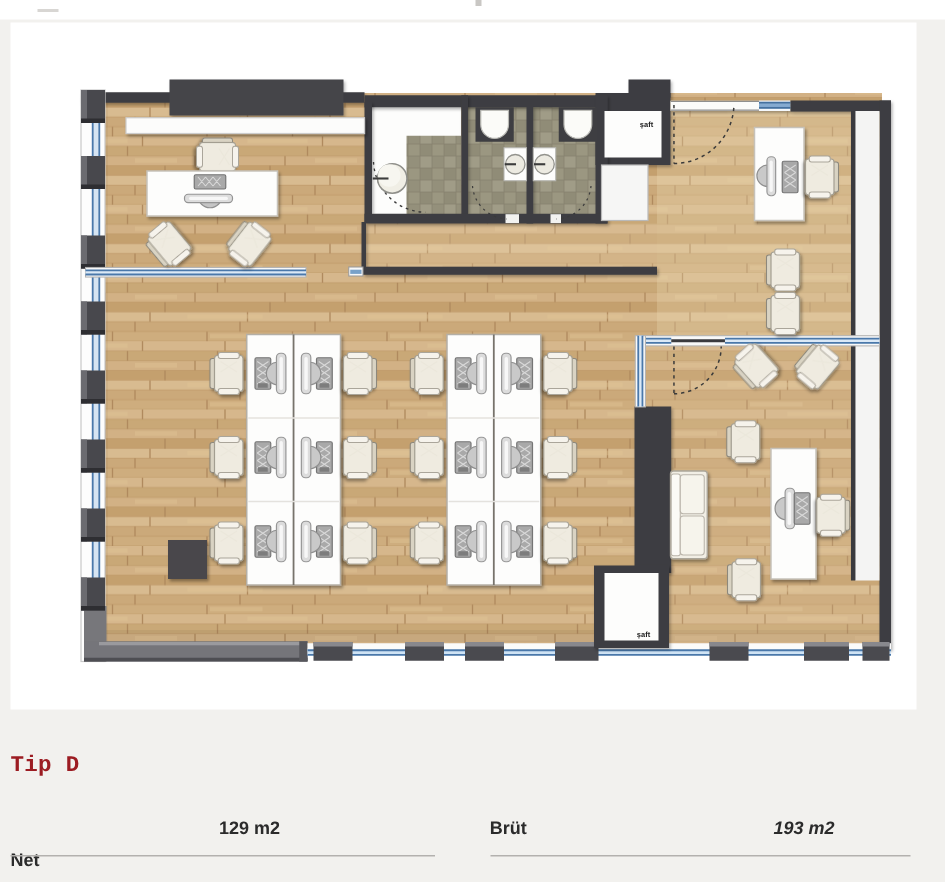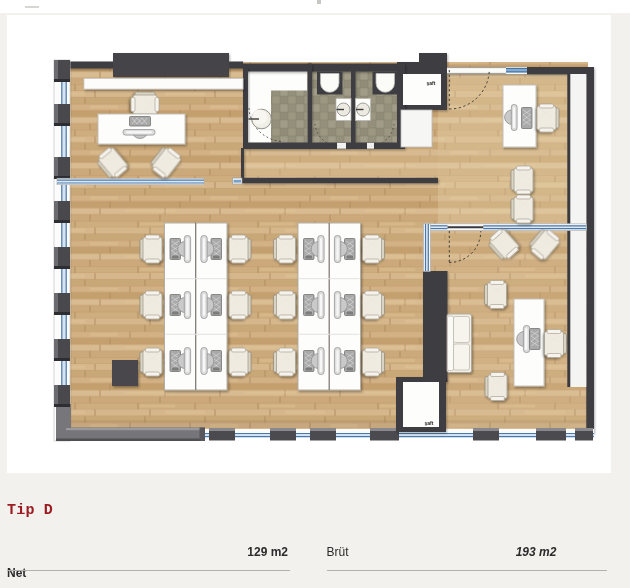--- a/index.html
+++ b/index.html
@@ -629,21 +629,21 @@
 <rect x="490.5" y="372.5" width="14" height="4" rx="1.5" fill="#f6f3ec" stroke="#aaa59a" stroke-width="0.7"></rect>
 <rect x="490.5" y="396.5" width="14" height="4" rx="1.5" fill="#f6f3ec" stroke="#aaa59a" stroke-width="0.7"></rect>
 <path d="M492,378.5 l11,7 m0,-7 l-11,7" stroke="#ebe7db" stroke-width="0.8" fill="none"></path>
 </g>
 </svg>
 
 <div class="abs" style="left:7px;top:502px;font-size:15px;font-weight:bold;letter-spacing:0.2px;color:#9c1c22;font-family:Liberation Mono, monospace;">Tip D</div>
 
 <div class="abs" style="left:7px;top:545px;font-size:12px;font-weight:bold;color:#2b2b2b;margin-top:21px;">Net</div>
 
-<div class="abs" style="left:146px;top:545px;width:142px;text-align:right;font-size:12px;font-weight:bold;color:#2b2b2b;">129 m2</div>
+<div class="abs" style="left:146px;top:545px;width:142px;text-align:left;font-size:12px;font-weight:bold;color:#2b2b2b;">129 m2</div>
 
 <div class="abs" style="left:7px;top:570px;width:282.5px;height:1px;background:#b3b1ae;"></div>
 
-<div class="abs" style="left:326.5px;top:545px;font-size:12px;font-weight:normal;color:#2b2b2b;">Brüt</div>
+<div class="abs" style="left:326.5px;top:545px;font-size:12px;font-weight:bold;color:#2b2b2b;">Brüt</div>
 
 <div class="abs" style="left:465px;top:545px;width:142px;text-align:center;font-size:12px;font-weight:bold;color:#2b2b2b;font-style:italic;">193 m2</div>
 
 <div class="abs" style="left:326.5px;top:570px;width:280px;height:1px;background:#b3b1ae;"></div>
 
 </body></html>

